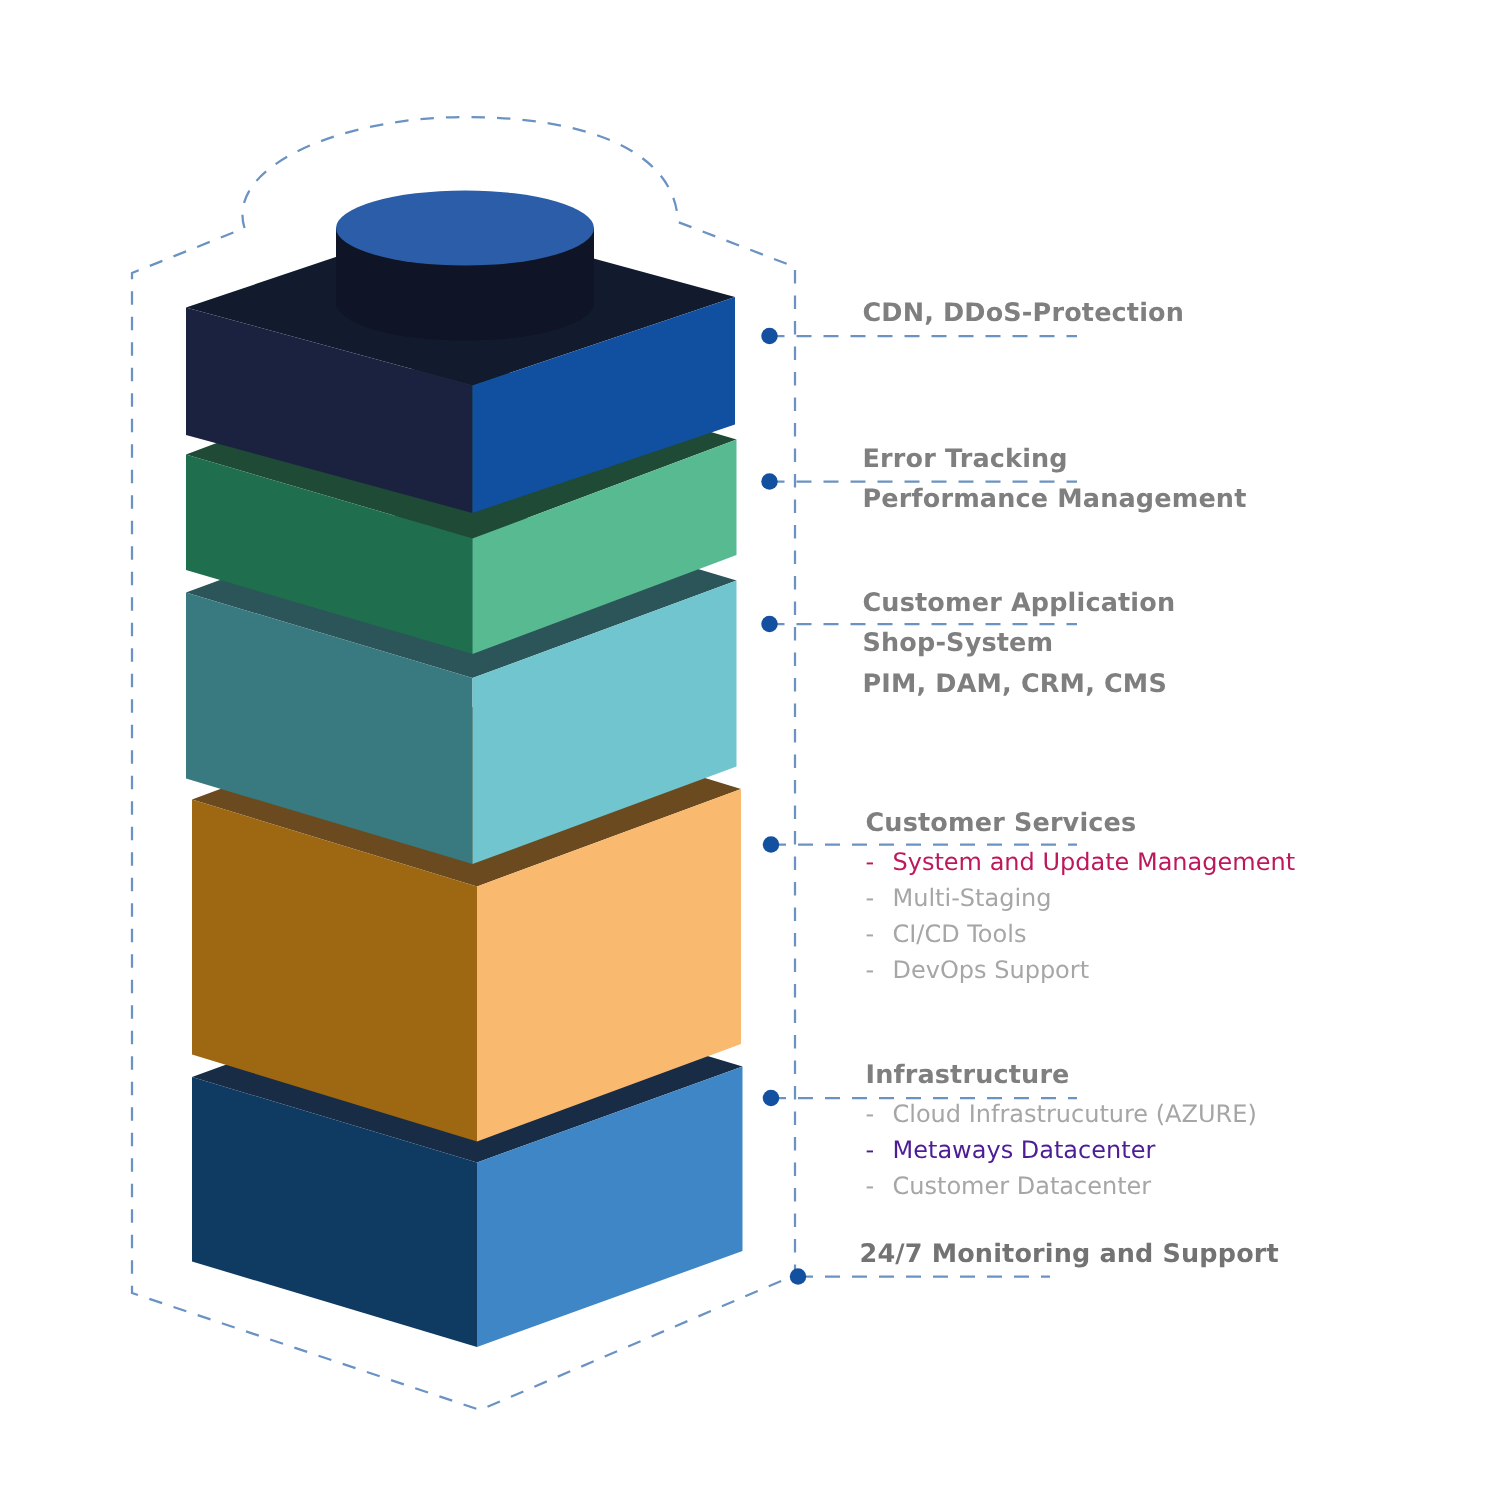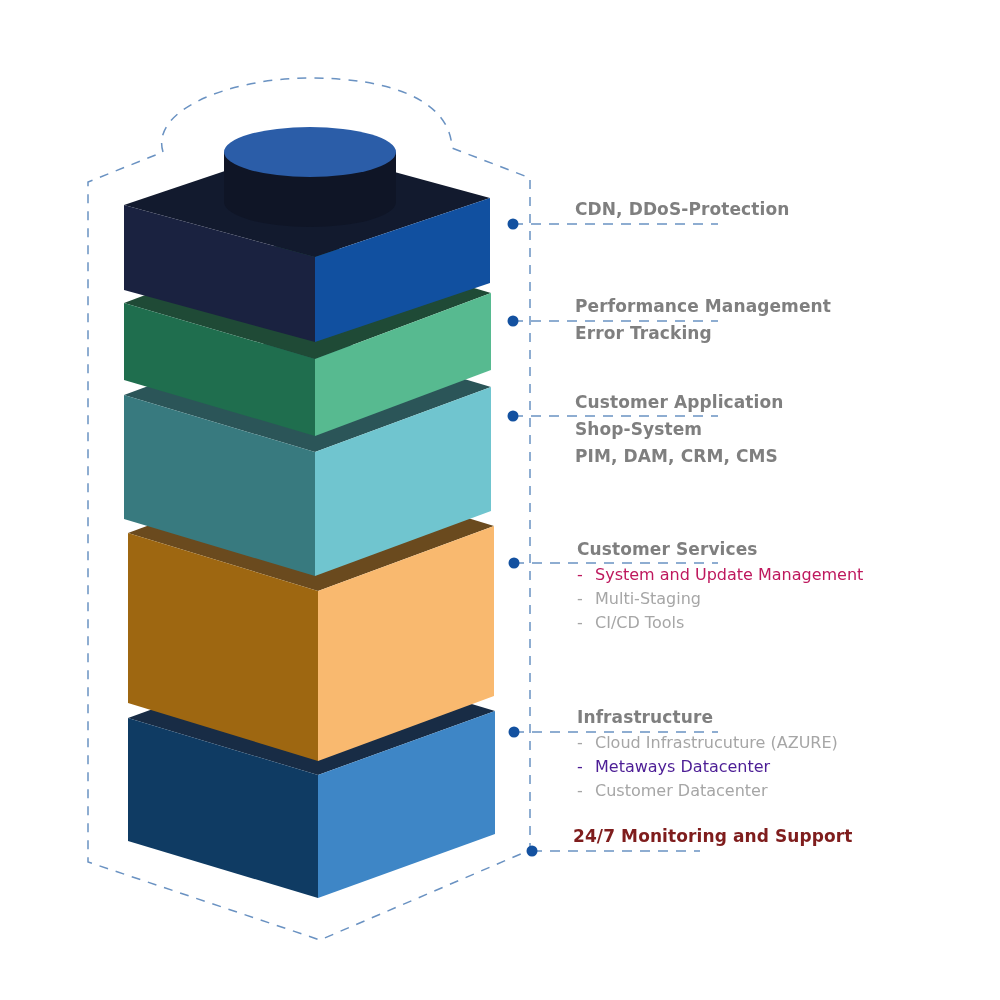--- a/index.html
+++ b/index.html
@@ -78,52 +78,53 @@
 
 <div id="labels">
     <div class="label" style="left: 575px; top: 196px;">
     <div class="title-wrap">
         <div class="title" style="color: rgb(127, 127, 127);">CDN, DDoS-Protection</div>
       </div>
 
   </div>
     <div class="label" style="left: 575px; top: 293px;">
     <div class="title-wrap">
+        <div class="title" style="color: rgb(127, 127, 127);">Error Tracking</div>
         <div class="title" style="color: rgb(127, 127, 127);">Performance Management</div>
-        <div class="title" style="color: rgb(127, 127, 127);">Error Tracking</div>
       </div>
 
   </div>
     <div class="label" style="left: 575px; top: 389px;">
     <div class="title-wrap">
         <div class="title" style="color: rgb(127, 127, 127);">Customer Application</div>
         <div class="title" style="color: rgb(127, 127, 127);">Shop-System</div>
         <div class="title" style="color: rgb(127, 127, 127);">PIM, DAM, CRM, CMS</div>
       </div>
 
   </div>
     <div class="label" style="left: 577px; top: 536px;">
     <div class="title-wrap">
         <div class="title" style="color: rgb(127, 127, 127);">Customer Services</div>
       </div>
     <ul class="items">
         <li style="color: #be185d;"><span class="dash">-</span><span>System and Update Management</span></li>
         <li style="color: rgb(166, 166, 166);"><span class="dash">-</span><span>Multi-Staging</span></li>
         <li style="color: rgb(166, 166, 166);"><span class="dash">-</span><span>CI/CD Tools</span></li>
+        <li style="color: rgb(166, 166, 166);"><span class="dash">-</span><span>DevOps Support</span></li>
       </ul>
   </div>
     <div class="label" style="left: 577px; top: 704px;">
     <div class="title-wrap">
         <div class="title" style="color: rgb(127, 127, 127);">Infrastructure</div>
       </div>
     <ul class="items">
         <li style="color: rgb(166, 166, 166);"><span class="dash">-</span><span>Cloud Infrastrucuture (AZURE)</span></li>
         <li style="color: #4c1d95;"><span class="dash">-</span><span>Metaways Datacenter</span></li>
         <li style="color: rgb(166, 166, 166);"><span class="dash">-</span><span>Customer Datacenter</span></li>
       </ul>
   </div>
     <div class="label" style="left: 573px; top: 823px;">
     <div class="title-wrap">
-        <div class="title" style="color: #7f1d1d;">24/7 Monitoring and Support</div>
+        <div class="title" style="color: #737373;">24/7 Monitoring and Support</div>
       </div>
 
   </div>
   </div>
 
 </body></html>

